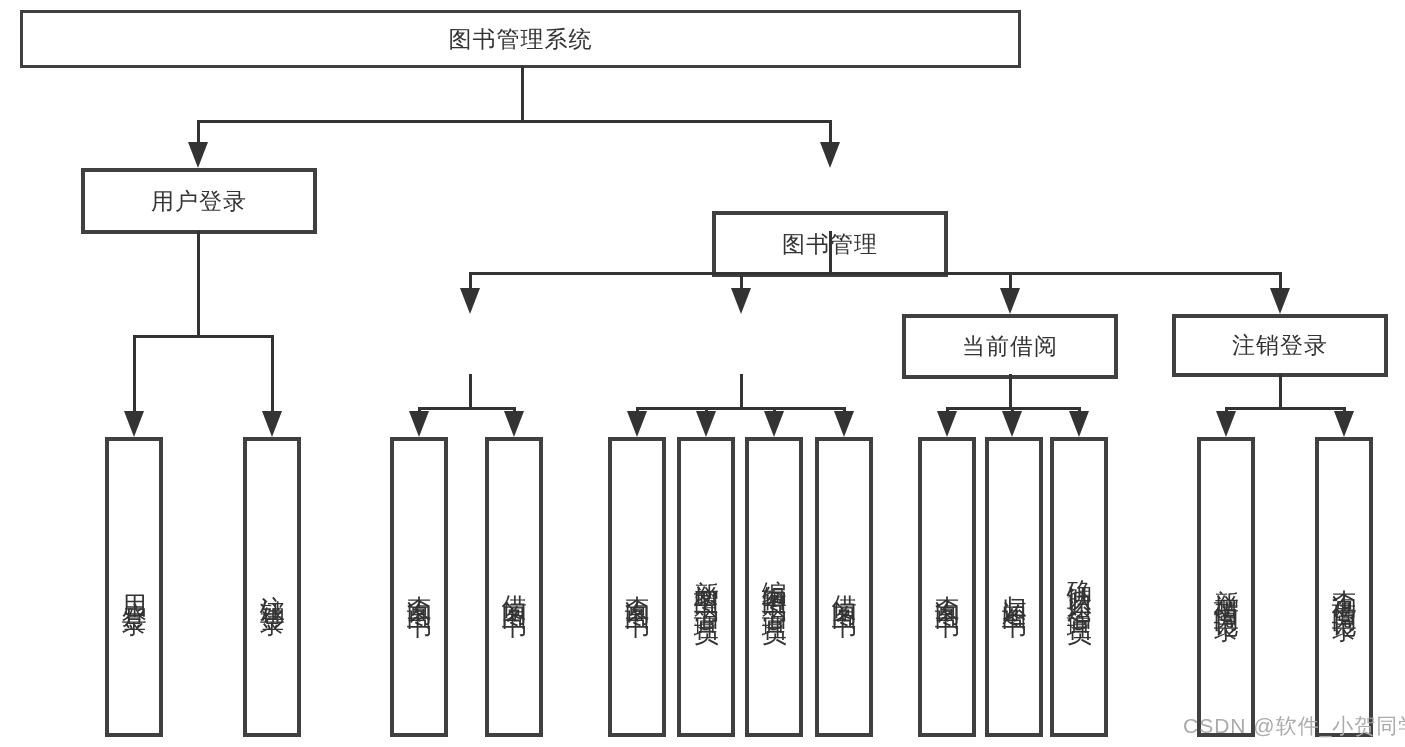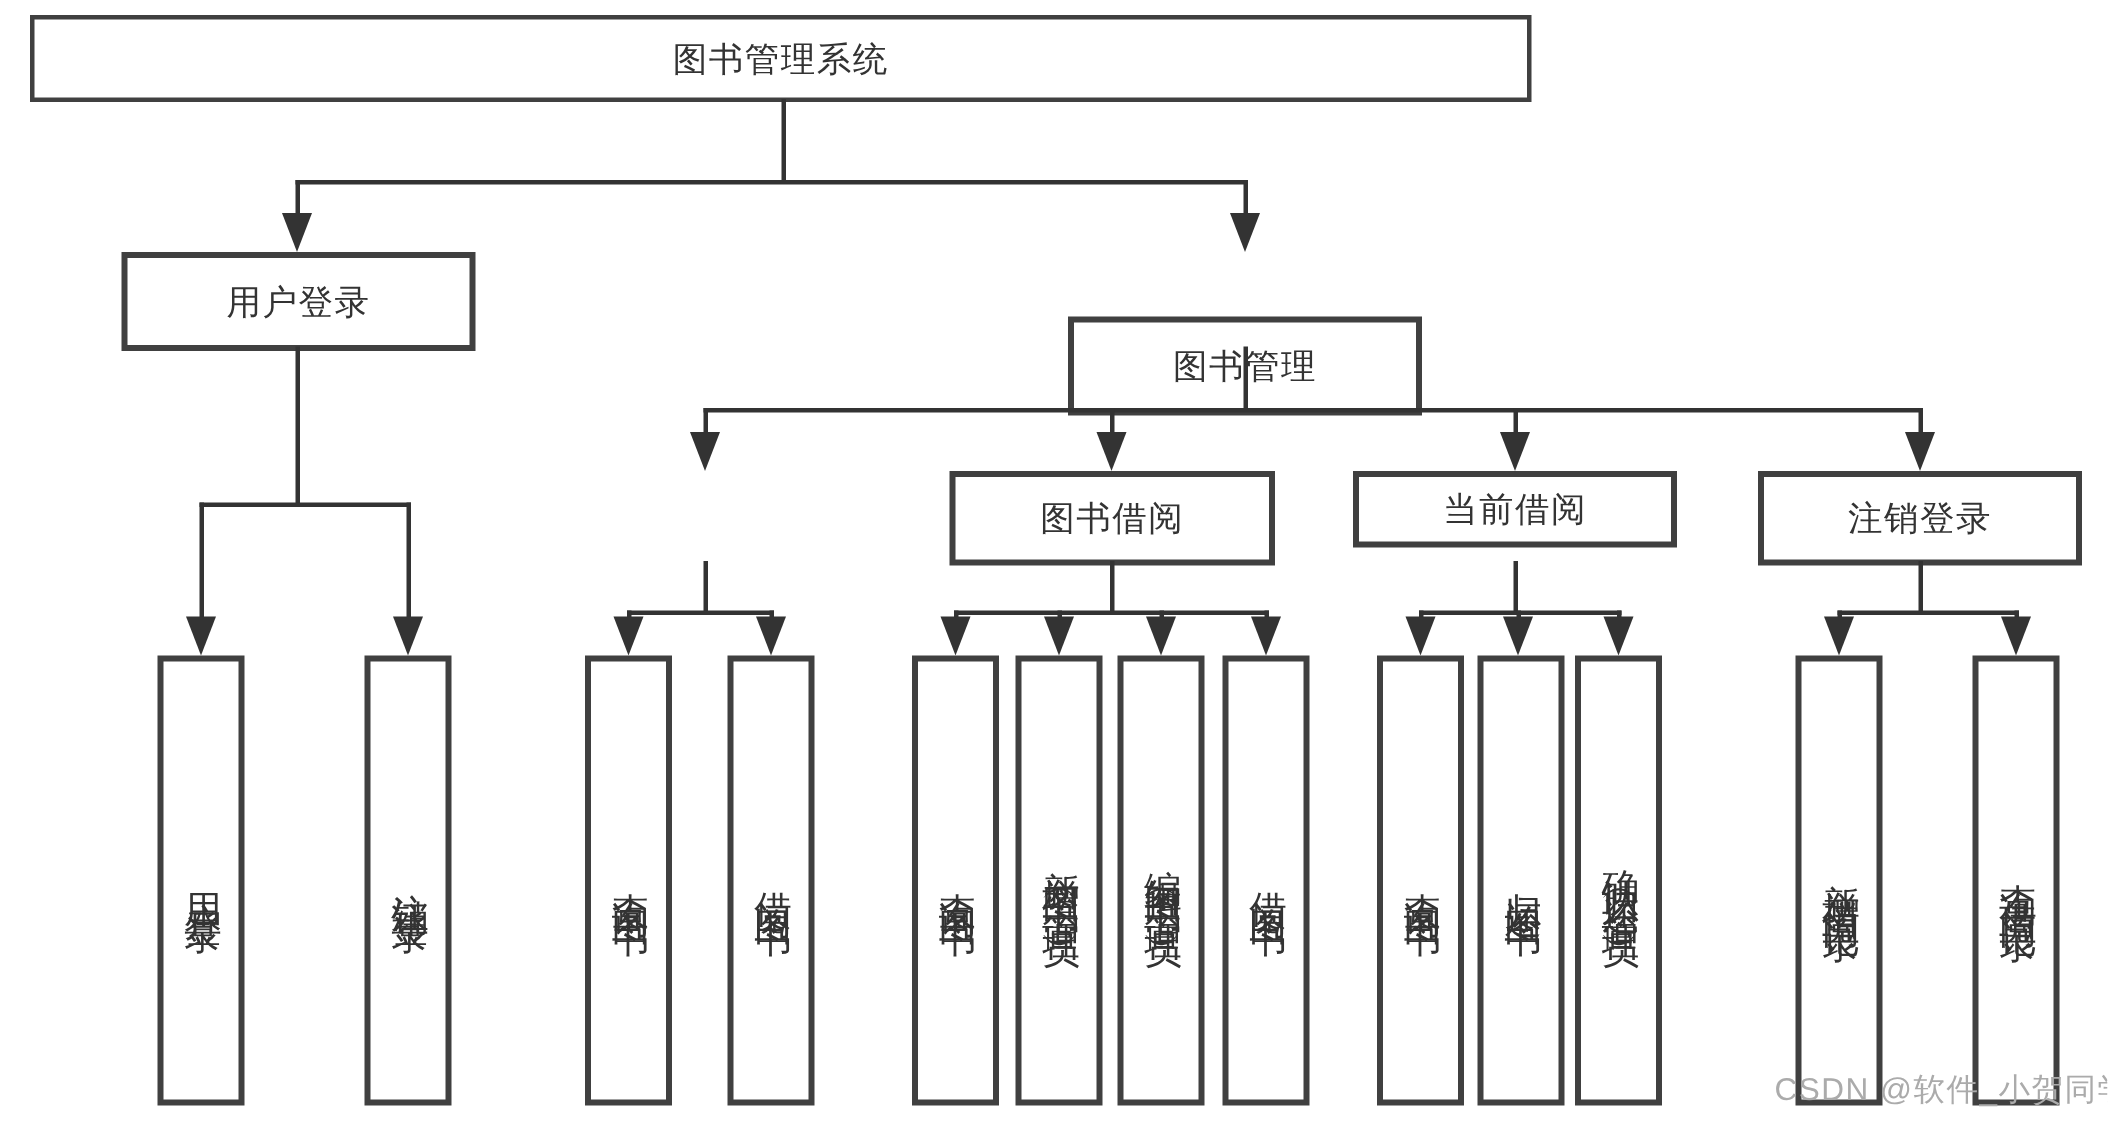--- a/index.html
+++ b/index.html
@@ -58,25 +58,22 @@
 
   <div class="node lvl" style="left:81px;top:168px;width:236px;height:66px;">
     <span>用户登录</span>
   </div>
 
   <div class="node lvl" style="left:712px;top:168px;width:236px;height:66px;margin-top:43px;">
     <span>图书管理</span>
   </div>
 
 
-  <div class="node lvl" style="left:633px;top:314px;width:217px;height:63px;">
-    <span>图书借阅</span>
-  </div>
 
-  <div class="node lvl" style="left:902px;top:314px;width:216px;height:51px;">
+  <div class="node lvl" style="left:902px;top:314px;width:216px;height:65px;">
     <span>当前借阅</span>
   </div>
 
   <div class="node lvl" style="left:1172px;top:314px;width:216px;height:63px;">
     <span>注销登录</span>
   </div>
 
   <div class="node leaf" style="left:105px;">
     <span class="leaf-text">用户登录</span>
   </div>

